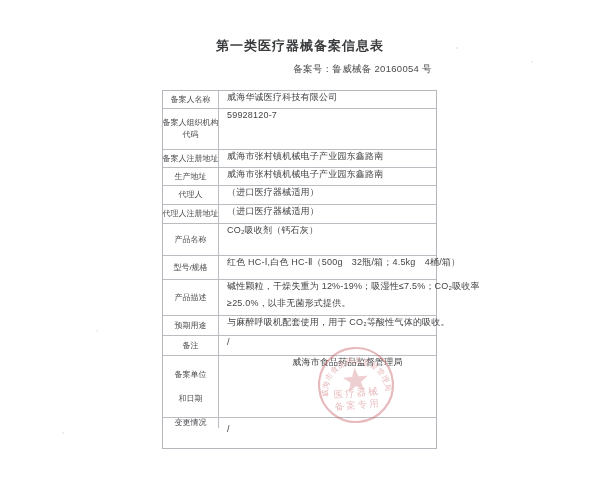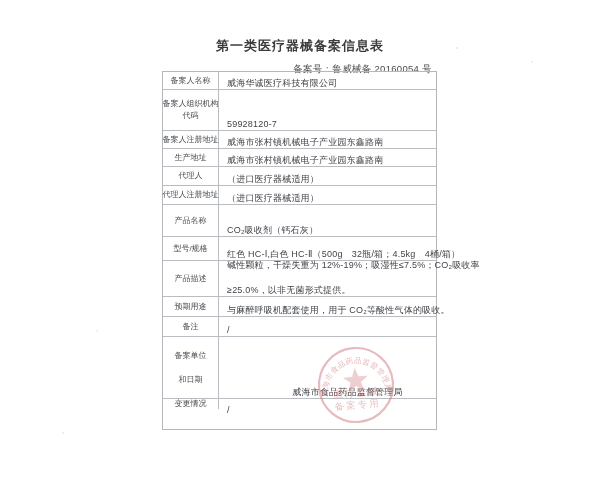--- a/index.html
+++ b/index.html
@@ -13,45 +13,45 @@
     position:absolute;top:37px;left:0;right:0;
     text-align:center;font-size:13px;font-weight:bold;color:#3b3c3e;
     letter-spacing:1px;
   }
   .filing-line{
     position:absolute;top:63px;left:0;right:0;
     text-align:center;padding-left:82px;
     font-size:9.5px;color:#4a4b4d;letter-spacing:.3px;margin-left:43px;
   }
   .doc-table{
-    position:absolute;left:162px;top:71px;width:275px;
+    position:absolute;left:162px;top:90px;width:275px;
     border:1px solid #b4b8bc;box-sizing:border-box;
     background:rgba(255,255,255,.0);
   }
   .row{display:flex;box-sizing:border-box;border-bottom:1px solid #b9bdc1;}
   .row:last-child{border-bottom:none;}
   .cell-label{
     width:56px;min-width:56px;box-sizing:border-box;
     border-right:1px solid #b9bdc1;
     display:flex;flex-direction:column;justify-content:center;align-items:center;
     font-size:8px;color:#4c4d4f;text-align:center;line-height:10px;
     white-space:nowrap;
   }
   .cell-value{
     flex:1;box-sizing:border-box;padding-left:8px;
-    display:flex;flex-direction:column;justify-content:flex-end;align-items:flex-start;
+    display:flex;flex-direction:column;justify-content:flex-start;align-items:flex-start;
     font-size:9px;color:#434446;line-height:12px;letter-spacing:.2px;
     white-space:nowrap;
   }
   .r0{height:18px}.r1{height:41px}.r2{height:18px}.r3{height:18px}
   .r4{height:19px}.r5{height:19px}.r6{height:32px}.r7{height:24px}
   .r8{height:36px}.r9{height:20px}.r10{height:20px}.r11{height:62px}
   .r12{height:30px;align-items:flex-start}
   .r1 .cell-label{gap:2px}
-  .r8 .cell-value{gap:13px}
+  .r8 .cell-value{gap:5px}
   .r11 .cell-label{gap:14px}
   .r11 .cell-value{padding-left:40px;gap:5px;align-items:center}
   .r12 .cell-value{justify-content:flex-start;padding-top:5px}
   .r12 .cell-label{justify-content:flex-end}
   .stamp{
     position:absolute;left:301px;top:330px;width:110px;height:110px;
     transform:rotate(-5deg);pointer-events:none;opacity:.85;
   }
   .speck{position:absolute;border-radius:50%;background:#9a9a9a;}
   .sp1{left:456px;top:47px;width:2px;height:2px;opacity:.25}

